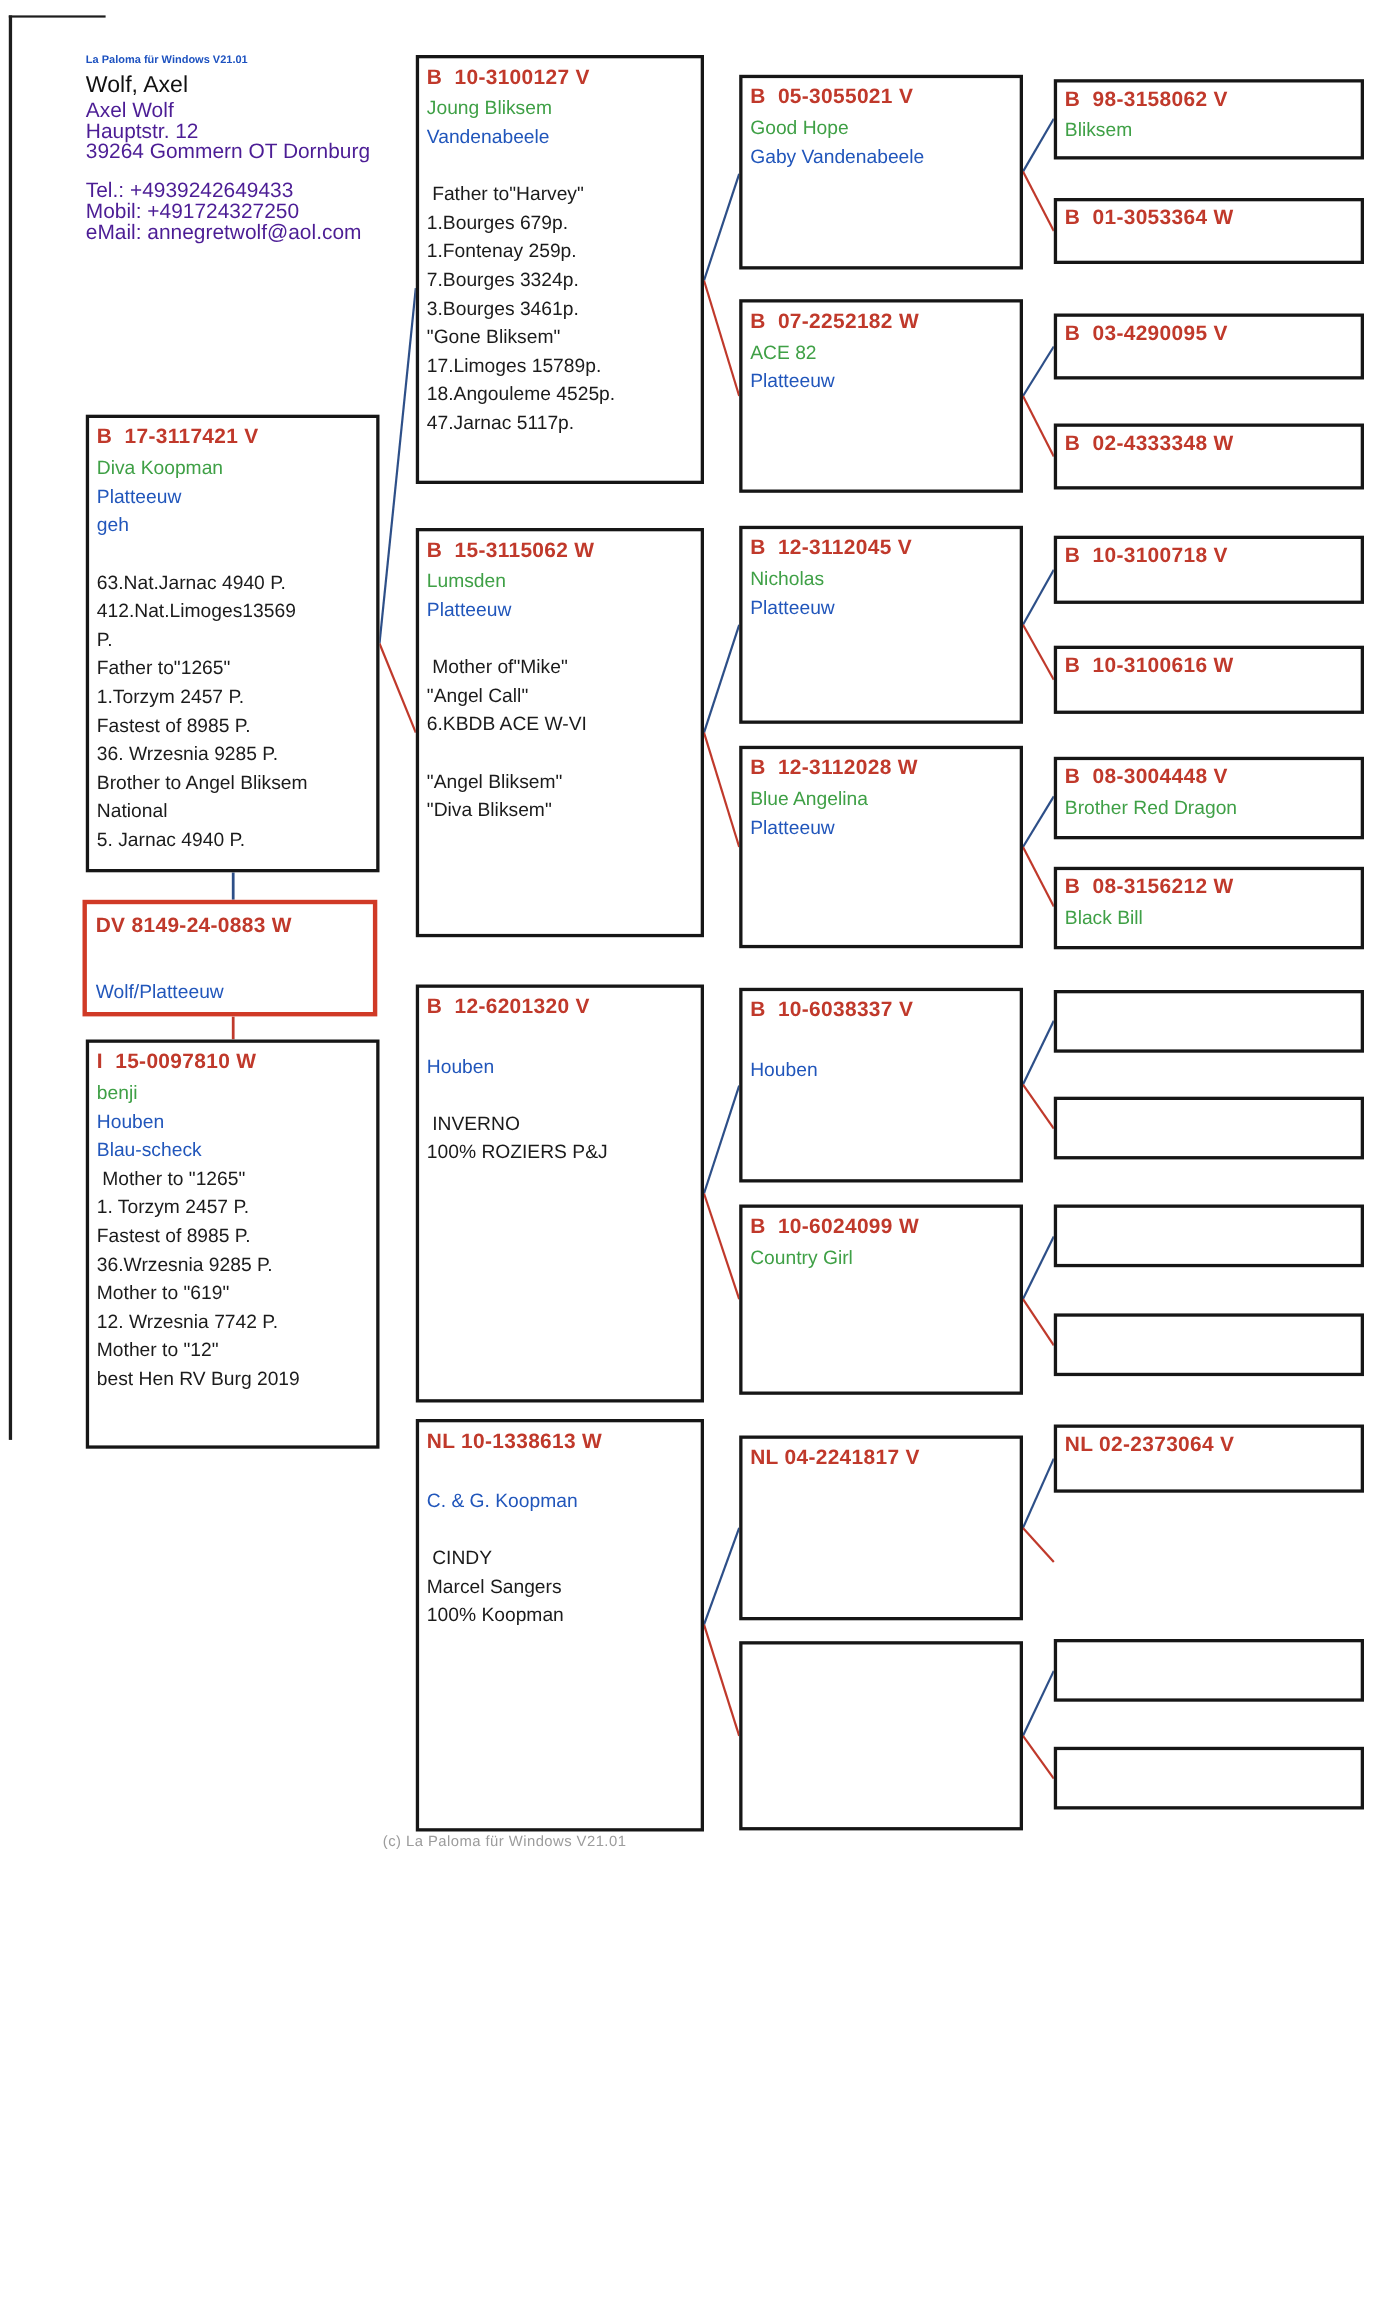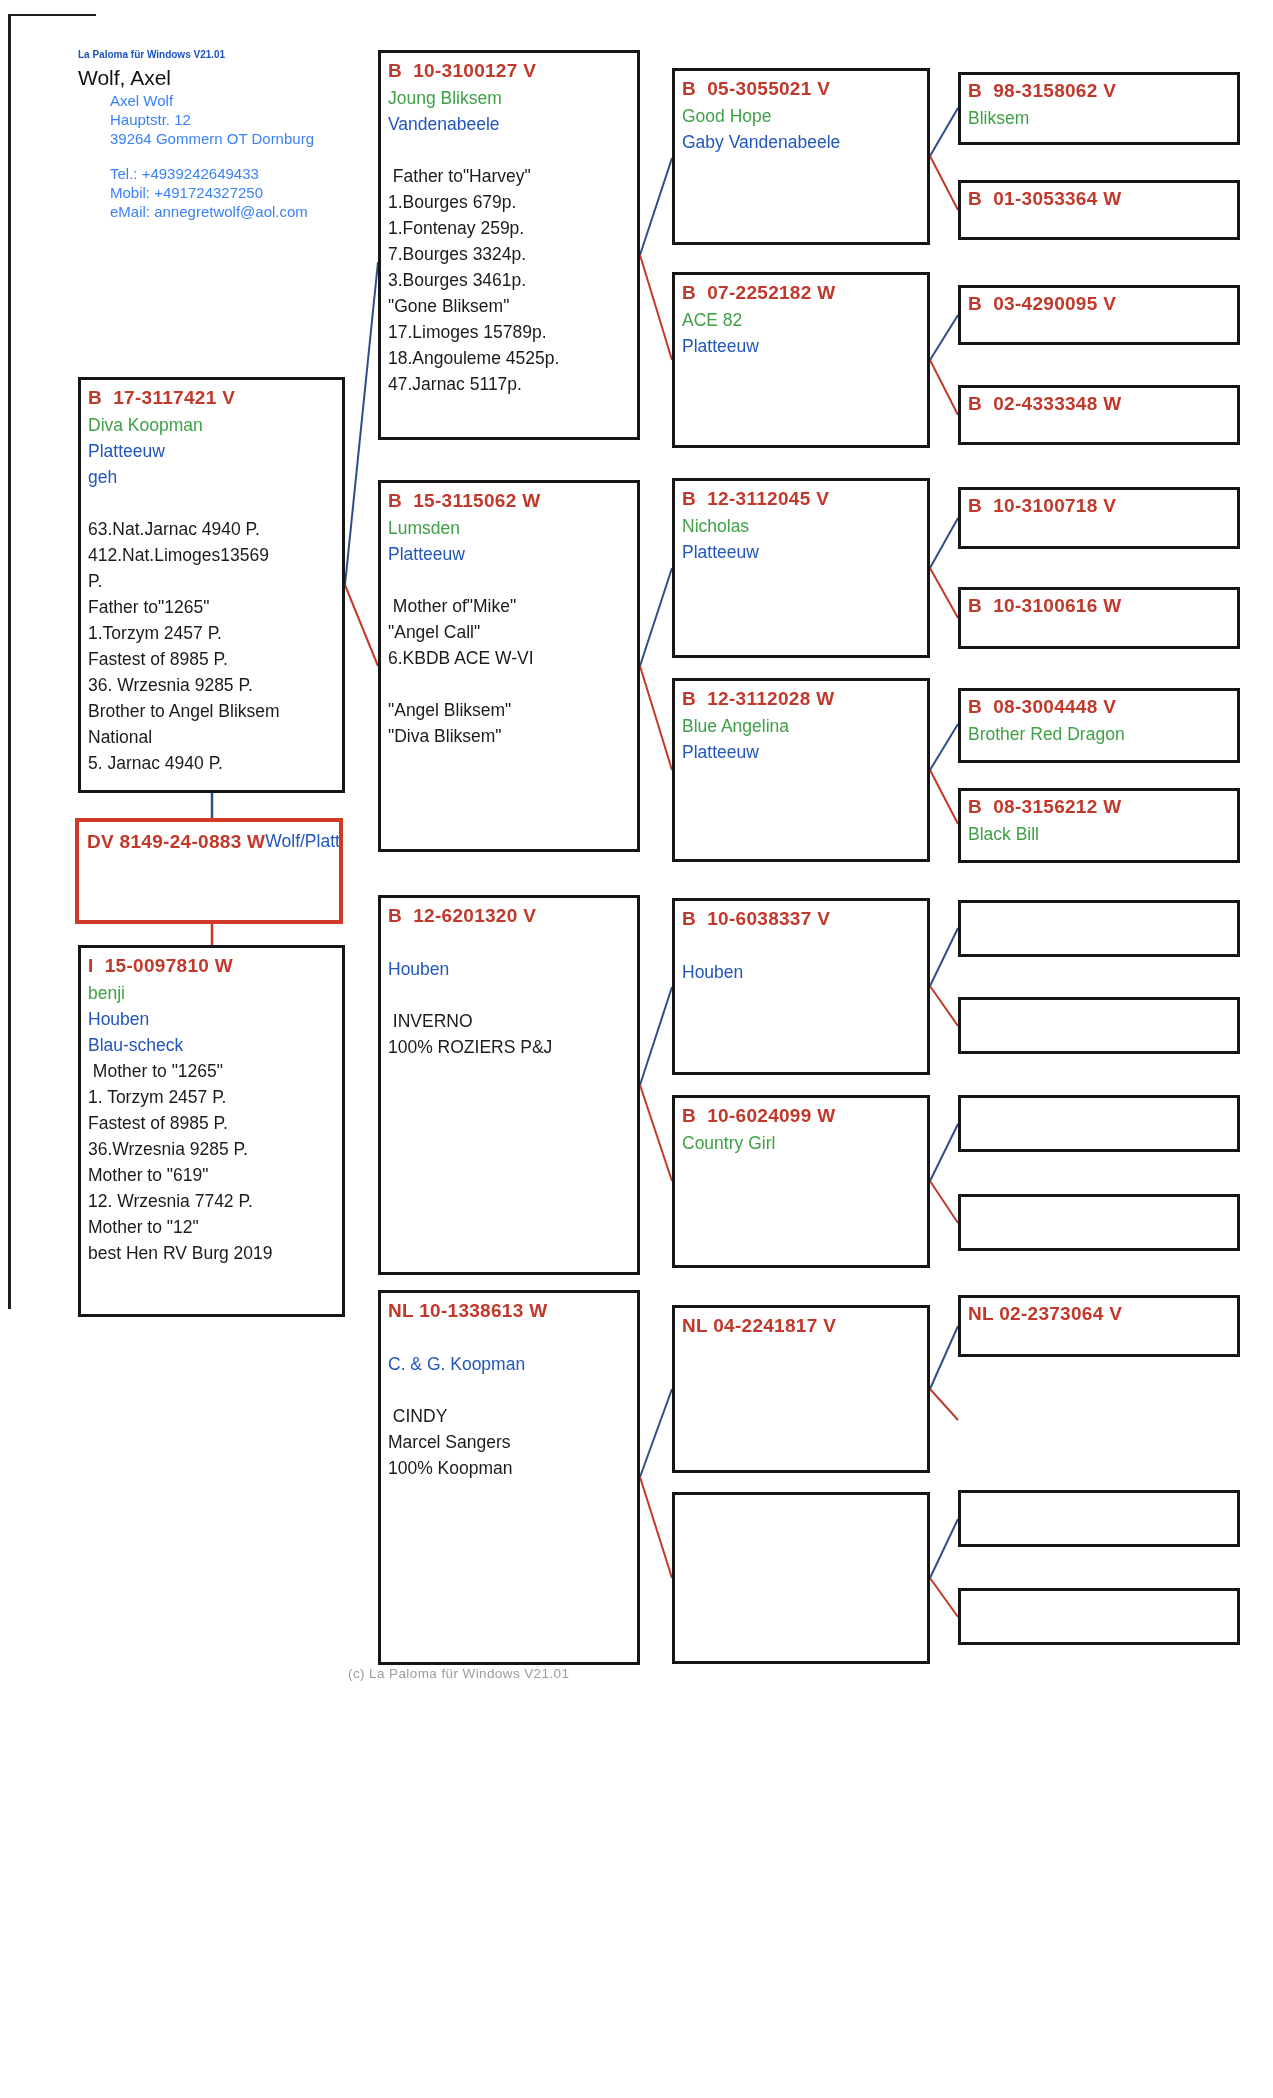--- a/index.html
+++ b/index.html
@@ -13,42 +13,42 @@
     overflow:hidden;
   }
   
   .edge-v { position:absolute; left:8px; top:14px; width:3px; height:1295px; background:#1d1d1d; }
   .edge-h { position:absolute; left:8px; top:14px; width:88px; height:2px; background:#1d1d1d; }
 
   
   .hdr { position:absolute; left:78px; top:46px; width:270px; }
   .hdr .app { color:#1d52c0; font-weight:bold; font-size:10px; line-height:18px; }
   .hdr .owner { font-size:21px; line-height:27px; color:#111; }
-  .hdr .addr, .hdr .contact { font-size:15px; line-height:19px; white-space:pre-line; color:#3b82f6;margin-left:32px; }
+  .hdr .addr, .hdr .contact { font-size:19px; line-height:19px; white-space:pre-line; color:#4c1d95; }
   .hdr .contact { margin-top:16px; }
 
   
   .pbox {
     position:absolute;
     border:3px solid #161616;
     background:#fff;
     box-sizing:border-box;
     padding:4px 7px 2px 7px;
     overflow:hidden;
   }
   .bl { white-space:pre; font-size:17.5px; line-height:26px; }
   .l-ring { color:#c0392b; font-weight:bold; font-size:19px; line-height:28px; letter-spacing:0.3px; }
   .l-name { color:#3fa046; }
   .l-breeder { color:#2156bb; }
   .l-note { color:#1b1b1b; }
   .l-blank { min-height:26px; }
 
   .subject {
     border:4px solid #d03a26;
-    display:flex; flex-direction:row; justify-content:space-between;
+    display:flex; flex-direction:column; justify-content:space-between;
     padding:6px 8px 6px 8px;
   }
 
   .connectors { position:absolute; left:0; top:0; pointer-events:none; }
 
   .footer {
     position:absolute; left:348px; top:1666px;
     font-size:13.5px; color:#9c9c9c; letter-spacing:0.4px;
   }
 </style>

